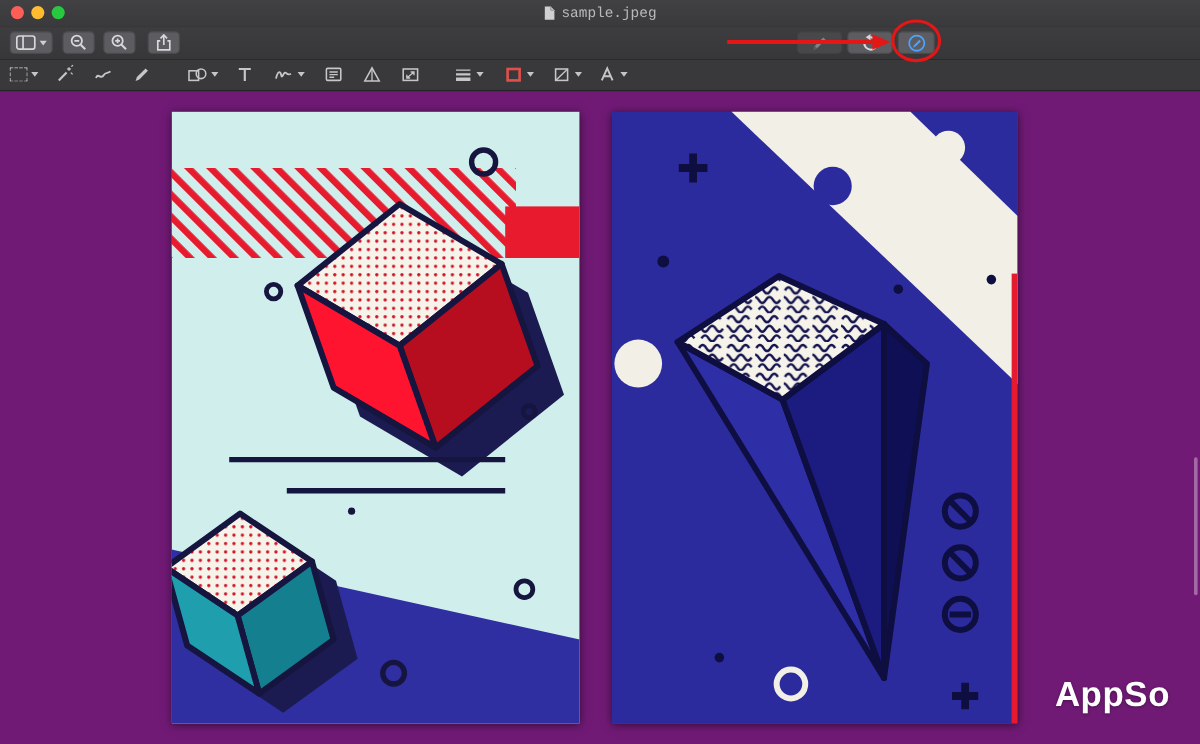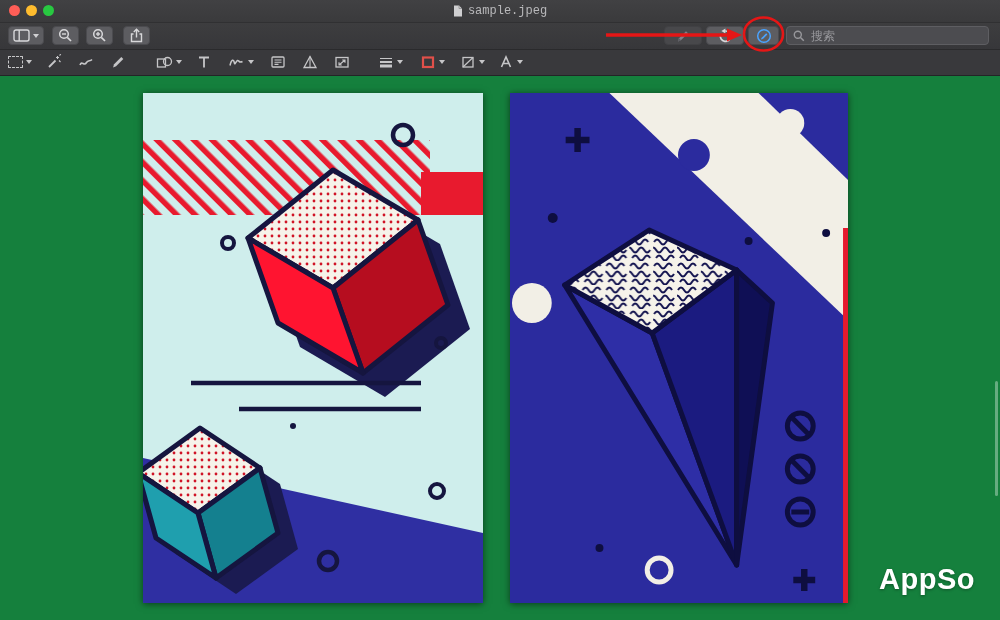--- a/index.html
+++ b/index.html
@@ -22,21 +22,21 @@
   .searchfield{position:absolute;left:786px;top:3px;width:203px;height:19px;background:#4c4c50;border:1px solid #5e5e62;border-radius:4px;display:flex;align-items:center;padding:0 6px;box-sizing:border-box;gap:4px;}
   .searchfield input{flex:1;background:transparent;border:none;outline:none;color:#d8d8da;font-size:12px;font-family:"Liberation Sans",sans-serif;min-width:0;}
   .searchfield input::placeholder{color:#98989c;}
 
   
   .markupbar{position:absolute;left:0;top:50px;width:1000px;height:25px;background:#39393c;border-bottom:1px solid #242427;z-index:5;}
   .mkitem{position:absolute;top:2px;height:20px;display:flex;align-items:center;gap:3px;}
   .dashedrect{width:13px;height:10px;border:1px dashed #c6c6c8;border-radius:1px;}
 
   
-  .content{position:absolute;left:0;top:76px;width:1000px;height:544px;background:#15803d;}
+  .content{position:absolute;left:0;top:76px;width:1000px;height:544px;background:#701a75;}
   .poster{position:absolute;top:17px;height:510px;box-shadow:0 1px 7px rgba(0,0,0,.55);}
   .poster svg{display:block;}
   .poster-left{left:143px;width:340px;}
   .poster-right{left:510px;width:338px;}
   .watermark{position:absolute;right:25px;bottom:24px;color:#ffffff;font-size:29px;font-weight:700;letter-spacing:.5px;text-shadow:0 1px 3px rgba(0,0,0,.35);}
   .scrollthumb{position:absolute;right:2px;top:305px;width:3px;height:115px;background:rgba(255,255,255,.35);border-radius:2px;}
 
   
   .annotations{position:absolute;left:0;top:0;width:1000px;height:620px;pointer-events:none;z-index:40;}
 </style>
@@ -108,27 +108,20 @@
     </div>
 
     <div class="tbtn" style="left:748px;width:31px;">
       <svg width="16" height="16" viewBox="0 0 16 16">
           <circle cx="8" cy="8" r="6.3" fill="none" stroke="#4aa3ff" stroke-width="1.5"></circle>
           <line x1="6" y1="10.6" x2="10.8" y2="5.8" stroke="#4aa3ff" stroke-width="1.7"></line>
           <polygon points="4.8,11.6 6.5,11.1 5.3,9.9" fill="#4aa3ff"></polygon>
         </svg>
     </div>
 
-    <div class="searchfield">
-      <svg width="12" height="12" viewBox="0 0 12 12">
-          <circle cx="4.8" cy="4.8" r="3.5" fill="none" stroke="#98989c" stroke-width="1.4"></circle>
-          <line x1="7.5" y1="7.5" x2="10.8" y2="10.8" stroke="#98989c" stroke-width="1.5"></line>
-        </svg>
-      <input type="text" placeholder="搜索" style="">
-    </div>
   </div>
 
   <div class="markupbar">
 
     <div class="mkitem" style="left:8px;">
       <span class="dashedrect"></span>
       <span class="chev dim"></span>
     </div>
 
     <div class="mkitem" style="left:46px;">

